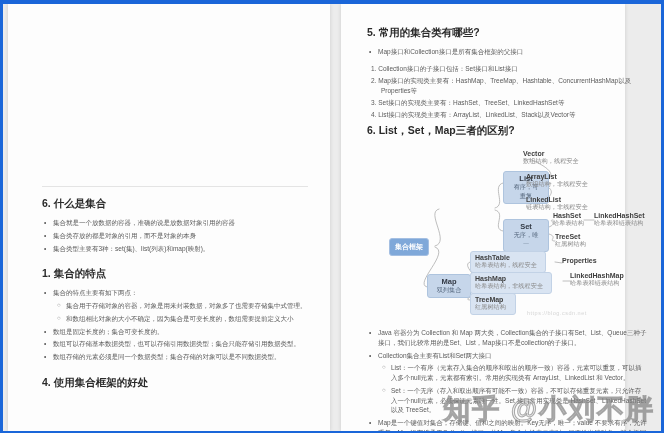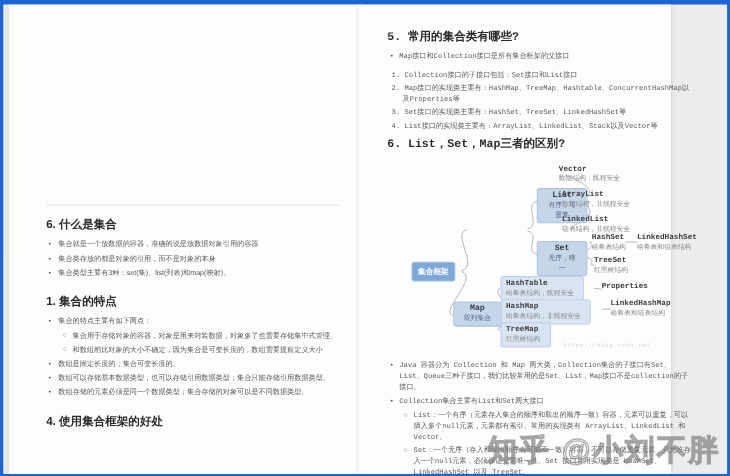--- a/index.html
+++ b/index.html
@@ -9,21 +9,21 @@
     background:#ececec; overflow:hidden;
     border-top:4px solid #1a66d9; border-left:3px solid #1a66d9;
     border-right:3px solid #1a66d9; border-bottom:2px solid #1a66d9;
     font-family:"Liberation Sans", sans-serif;
   }
   .page {
     position:absolute; top:0; bottom:0; background:#fdfdfd;
     box-shadow:0 0 4px rgba(0,0,0,0.14);
   }
   .page-left  { left:5px;  width:322px; }
-  .page-right { left:323px; width:284px;font-family:Liberation Mono, monospace; }
+  .page-right { left:338px; width:284px; }
 
   .lp-content { position:absolute; left:34px; top:182px; width:266px; }
   .rp-content { position:absolute; left:26px; top:22px;  width:280px; }
 
   .doc-title { font-size:13.5px; font-weight:bold; color:#262626; margin:0 0 7px 0; letter-spacing:1px; }
   .title-rule { border:0; border-top:1px solid #e4e4e4; margin:0 0 10px 0; }
   .sec-h { font-size:10.5px; font-weight:bold; color:#2a2a2a; margin:14px 0 7px 0; }
   .sec-h.first { margin-top:0; }
 
   .bullet { display:flex; font-size:6.5px; color:#5a5a5a; line-height:1.5; margin:0 0 3px 2px; }

